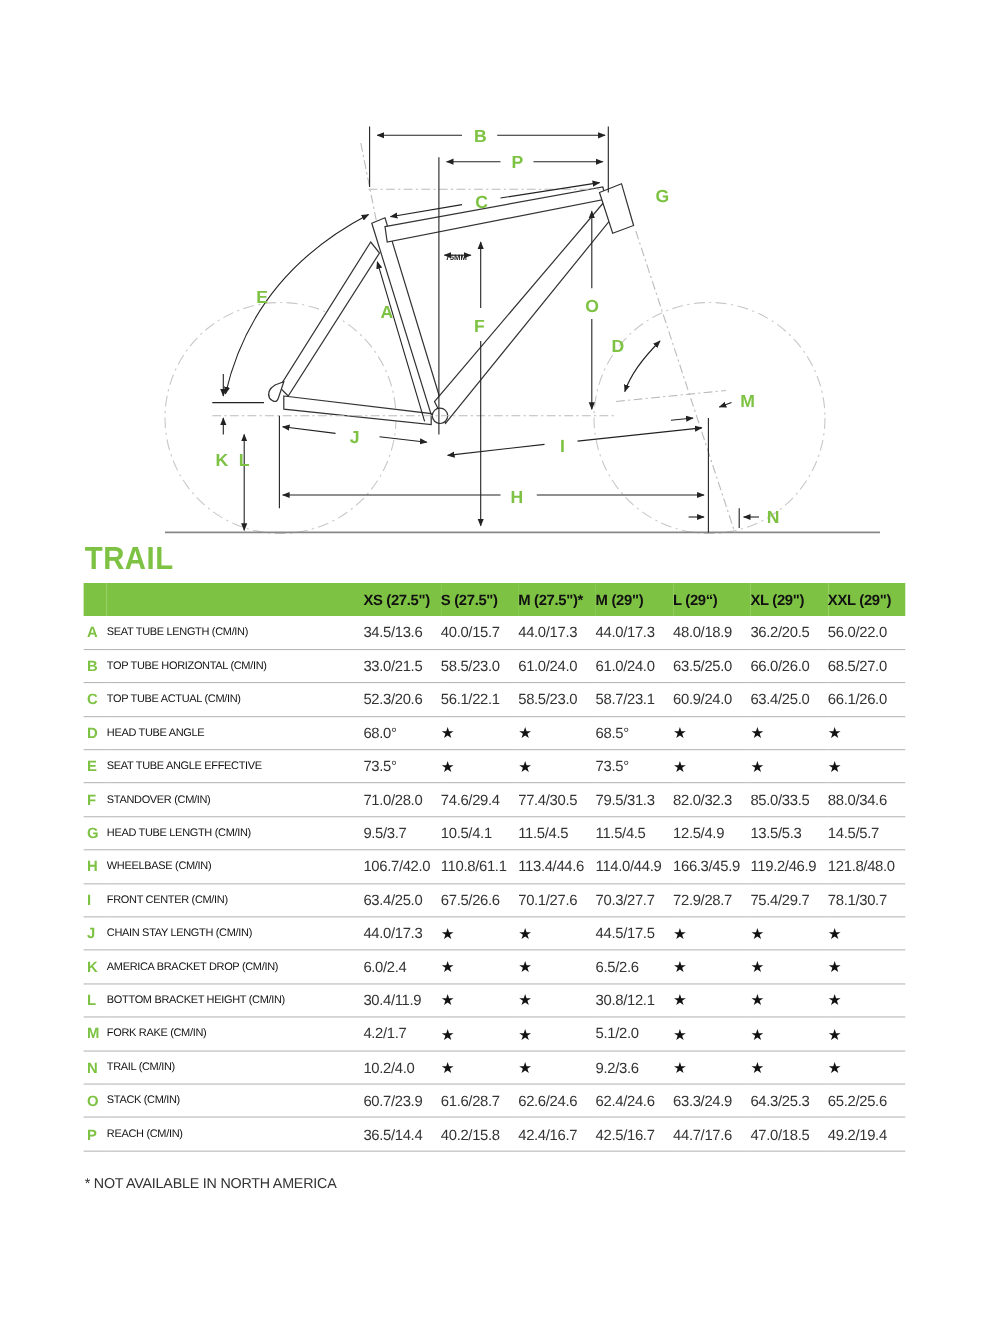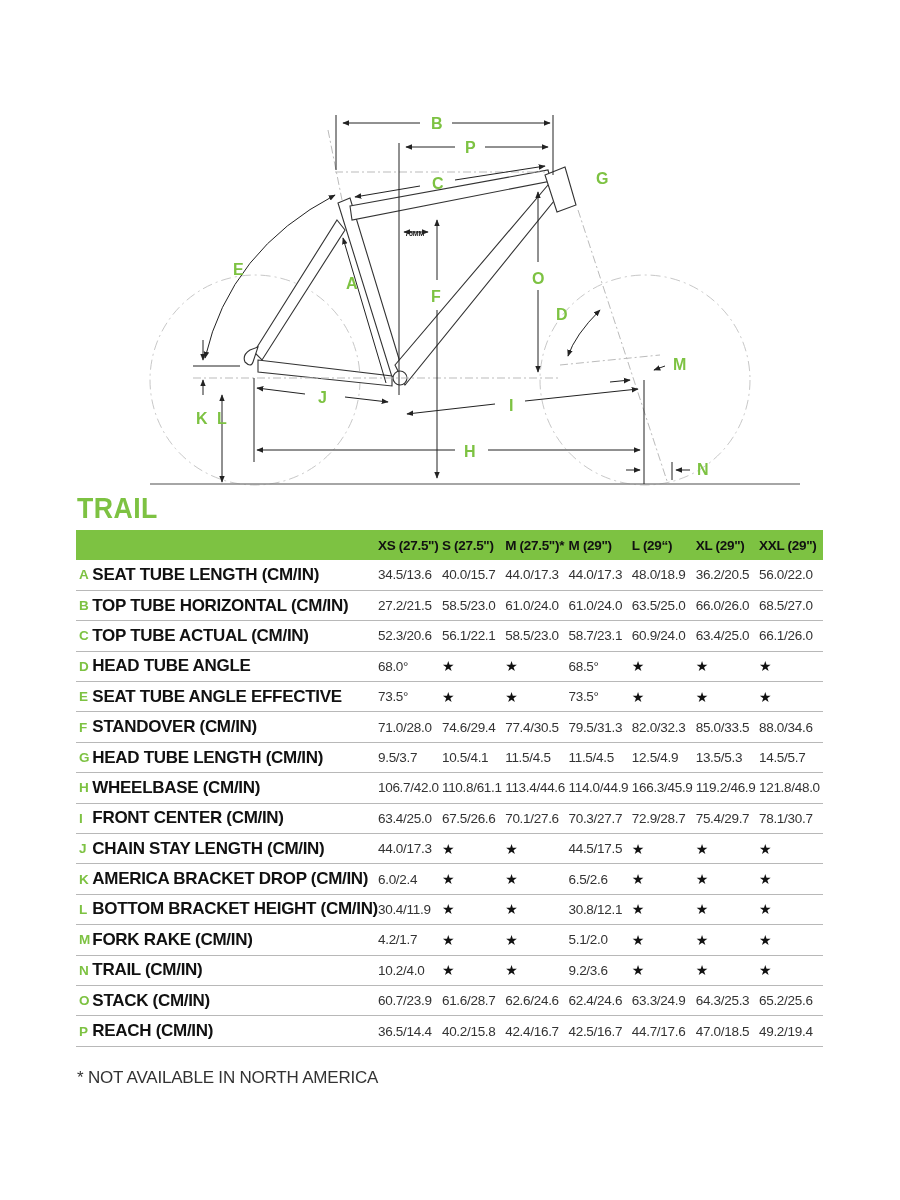--- a/index.html
+++ b/index.html
@@ -7,24 +7,24 @@
   .diagram { position: absolute; left: 0; top: 0; width: 900px; height: 490px; }
   .diagram svg { width: 900px; height: 490px; display: block; }
   .glabel { font-family: "Liberation Sans", sans-serif; font-size: 16px; font-weight: bold; fill: #7dc242; }
   .title { position: absolute; left: 77px; top: 492px; font-size: 29px; font-weight: bold; color: #7dc242; letter-spacing: 0.5px; font-family: "Liberation Sans", sans-serif; transform: scaleX(0.92); transform-origin: left; }
   table { position: absolute; left: 76px; top: 530px; width: 747px; border-collapse: collapse; }
   thead tr { background: #7dc242; height: 30px; }
   thead th { font-size: 13.5px; font-weight: bold; color: #111; text-align: left; padding: 0 0 0 0; white-space: nowrap; letter-spacing: -0.3px; }
   tbody tr { height: 30.4px; border-bottom: 1.5px solid #b8b8b8; }
   td { font-size: 13.5px; white-space: nowrap; padding: 0; vertical-align: middle; letter-spacing: -0.3px; }
   td.letter { width: 21px; color: #7dc242; font-weight: bold; padding-left: 3px; }
-  td.name { width: 232px; font-weight: bold; color: #111; font-size: 17px; }
+  td.name { width: 232px; font-weight: normal; color: #111; font-size: 10px; }
   td.val { color: #333; width: 70px; }
   td.val.star { font-size: 14px; color: #111; }
-  .foot { position: absolute; left: 77px; top: 1068px; font-size: 17px; color: #333; letter-spacing: -0.2px; }
+  .foot { position: absolute; left: 77px; top: 1068px; font-size: 13px; color: #333; letter-spacing: -0.2px; }
 </style>
 </head>
 <body>
 
 <div class="diagram">
   <svg viewBox="0 0 900 490" xmlns="http://www.w3.org/2000/svg">
     <defs>
       <marker id="ah" viewBox="0 0 10 10" refX="9" refY="5" markerWidth="7" markerHeight="7" orient="auto-start-reverse">
         <path d="M0,1 L10,5 L0,9 z" fill="#222"></path>
       </marker>
@@ -143,21 +143,21 @@
         <td class="val">40.0/15.7</td>
         <td class="val">44.0/17.3</td>
         <td class="val">44.0/17.3</td>
         <td class="val">48.0/18.9</td>
         <td class="val">36.2/20.5</td>
         <td class="val">56.0/22.0</td>
       </tr>
       <tr>
         <td class="letter">B</td>
         <td class="name">TOP TUBE HORIZONTAL (CM/IN)</td>
-        <td class="val">27.2/21.5</td>
+        <td class="val">33.0/21.5</td>
         <td class="val">58.5/23.0</td>
         <td class="val">61.0/24.0</td>
         <td class="val">61.0/24.0</td>
         <td class="val">63.5/25.0</td>
         <td class="val">66.0/26.0</td>
         <td class="val">68.5/27.0</td>
       </tr>
       <tr>
         <td class="letter">C</td>
         <td class="name">TOP TUBE ACTUAL (CM/IN)</td>

